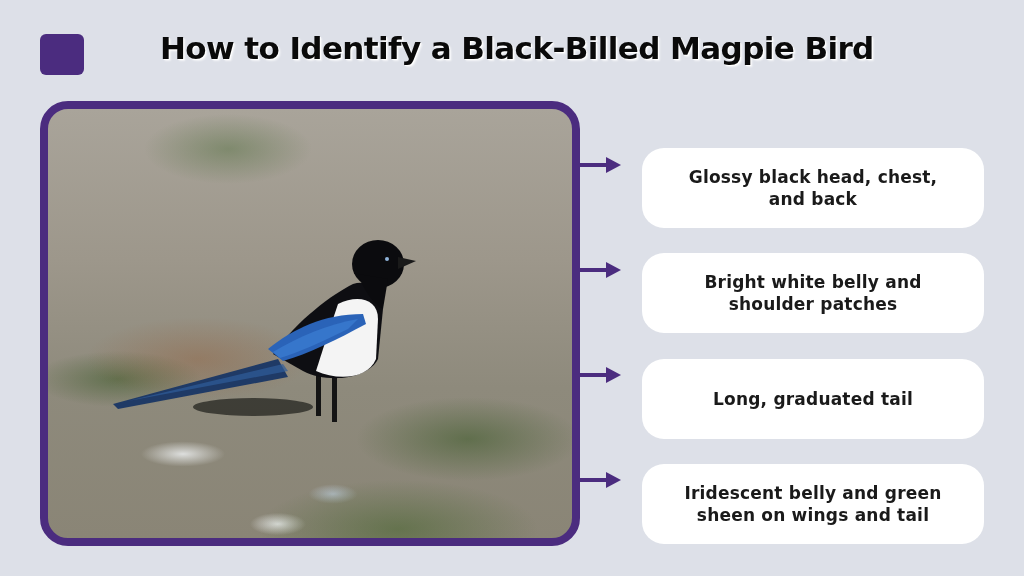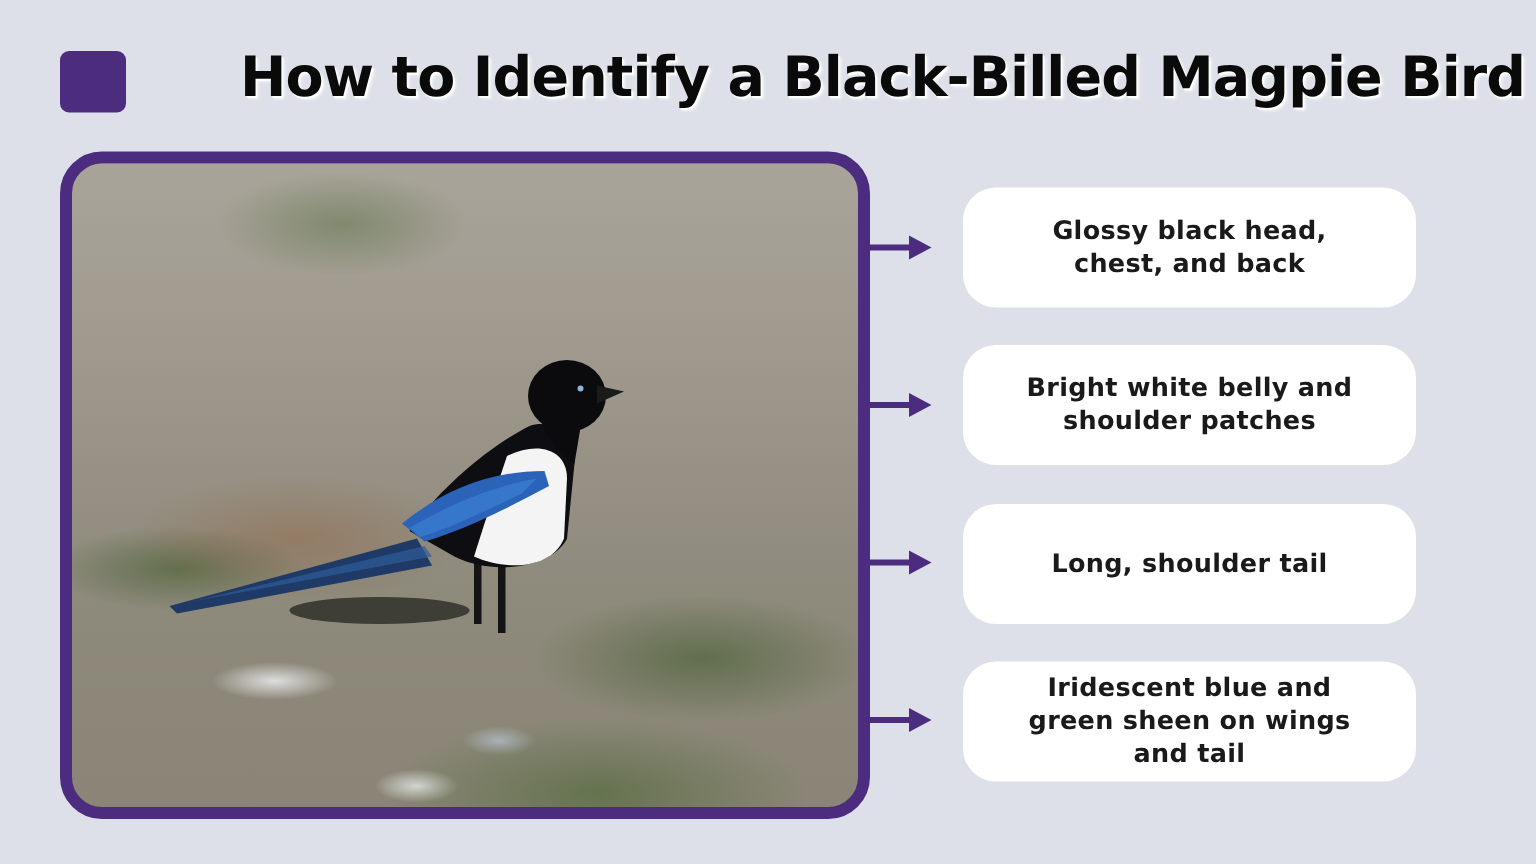--- a/index.html
+++ b/index.html
@@ -9,21 +9,21 @@
     font-family: "Liberation Sans", sans-serif;
     position: relative;
   }
   .accent-square {
     position: absolute; left: 40px; top: 34px; width: 44px; height: 41px;
     background: #4b2c7f; border-radius: 6px;
   }
   .title {
     position: absolute; left: 160px; top: 30px; margin: 0;
     font-family: "DejaVu Sans", sans-serif;
-    font-weight: bold; font-size: 37px; letter-spacing: -0.6px;
+    font-weight: bold; font-size: 31px; letter-spacing: -0.6px;
     color: #0a0a0a;
     text-shadow: 1px 1px 0 #ffffff, 2px 2px 2px rgba(255,255,255,0.7);
     white-space: nowrap;
   }
   .photo-frame {
     position: absolute; left: 40px; top: 101px; width: 540px; height: 445px;
     box-sizing: border-box;
     border: 8px solid #4b2c7f; border-radius: 28px;
     overflow: hidden;
     background:
@@ -46,24 +46,24 @@
   }
   .arrow .shaft {
     position: absolute; left: 0; top: 6px; width: 28px; height: 4px; background: #4b2c7f;
   }
   .arrow .head {
     position: absolute; left: 26px; top: 0; width: 0; height: 0;
     border-top: 8px solid transparent; border-bottom: 8px solid transparent;
     border-left: 15px solid #4b2c7f;
   }
   .feature-card {
-    position: absolute; left: 642px; width: 302px; height: 80px;
+    position: absolute; left: 642px; width: 342px; height: 80px;
     background: #ffffff; border-radius: 22px;
     display: flex; align-items: center; justify-content: center;
-    text-align: center; box-sizing: border-box; padding: 0 30px;
+    text-align: center; box-sizing: border-box; padding: 0 30px; margin-top: 23px;
   }
   .feature-card span {
     font-family: "DejaVu Sans", sans-serif;
     font-weight: bold; font-size: 17px; line-height: 22px; color: #1a1a1a;
     letter-spacing: 0.2px;
   }
 </style>
 </head>
 <body>
 
@@ -116,17 +116,17 @@
     <div class="head"></div>
   </div>
 
 <div class="feature-card" style="top:125px;">
   <span>Glossy black head, chest, and back</span>
 </div>
 <div class="feature-card" style="top:230px;text-align:center;">
   <span>Bright white belly and shoulder patches</span>
 </div>
 <div class="feature-card" style="top:336px;">
-  <span>Long, shoulder tail</span>
+  <span>Long, graduated tail</span>
 </div>
 <div class="feature-card" style="top:441px;">
-  <span>Iridescent blue and green sheen on wings and tail</span>
+  <span>Iridescent belly and green sheen on wings and tail</span>
 </div>
 
 </body></html>

